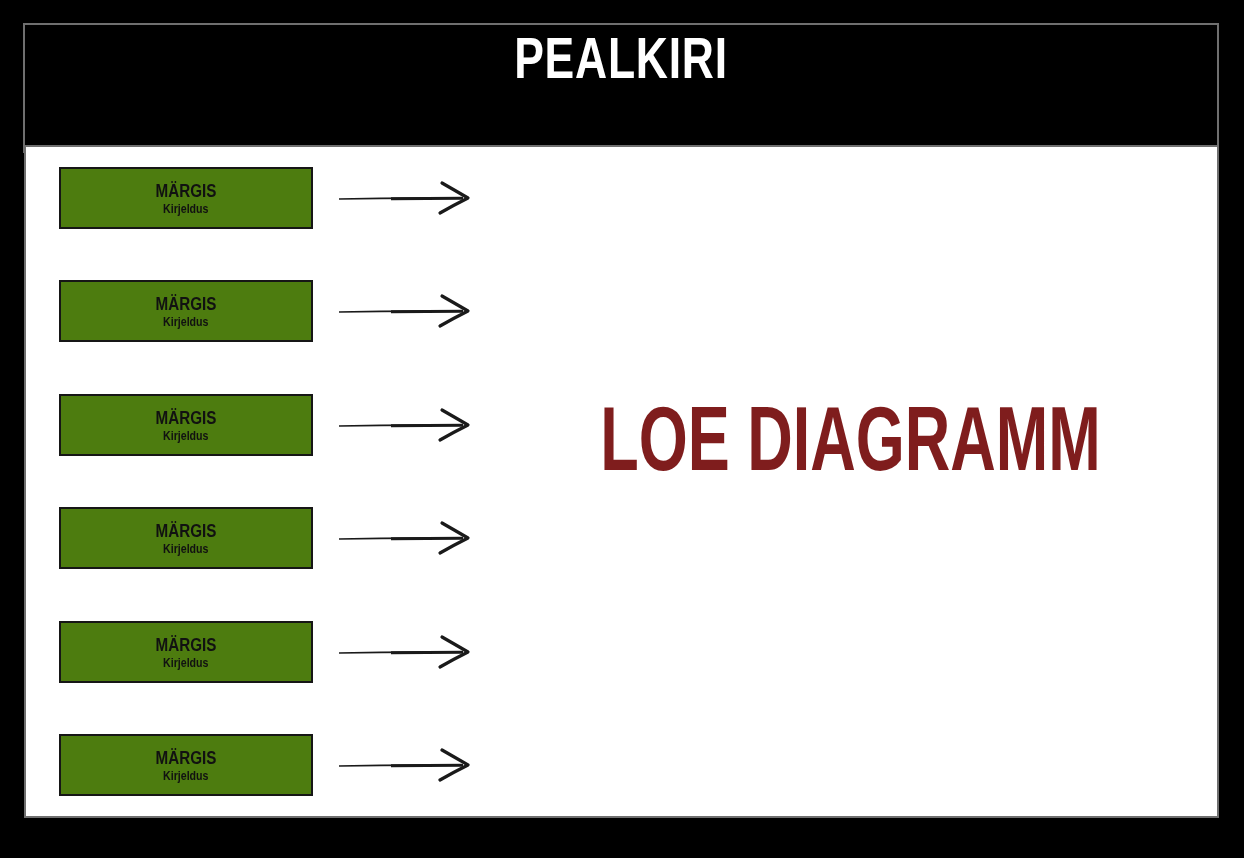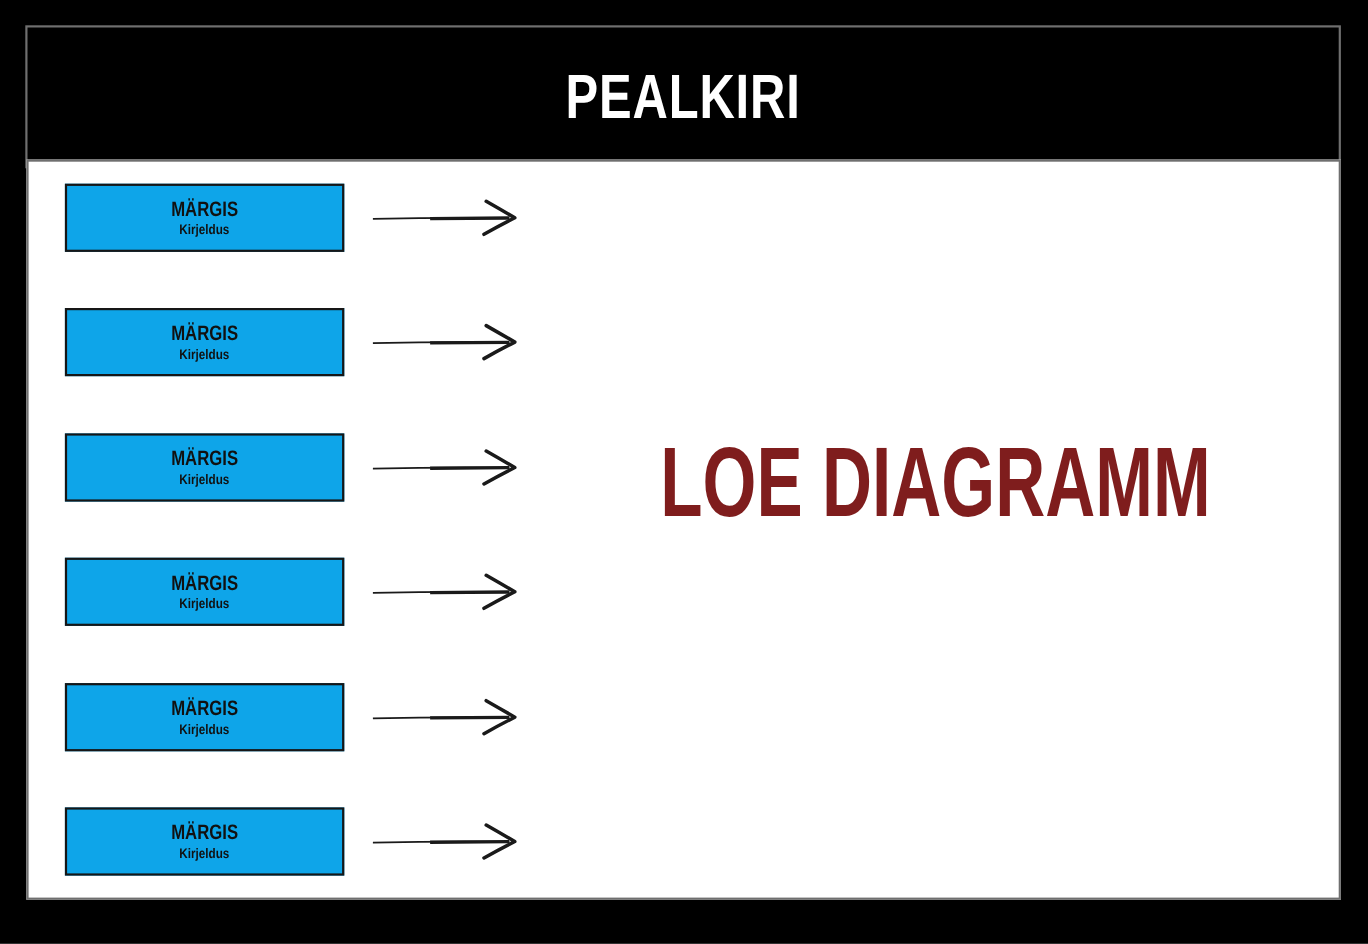--- a/index.html
+++ b/index.html
@@ -24,21 +24,20 @@
   .header {
     position: absolute;
     left: 23px;
     top: 23px;
     width: 1196px;
     height: 130px;
     box-sizing: border-box;
     border: 2px solid #6f6f6f;
     background: #000000;
     display: flex;
-    align-items: center;
     justify-content: center;
   }
   .header .title-text {
     font-size: 57px;
     font-weight: bold;
     color: #ffffff;
     letter-spacing: 1px;
     transform: scaleX(0.78);
   }
 
@@ -62,21 +61,21 @@
     height: 62px;
   }
   .label-box {
     position: absolute;
     left: 33px;
     top: 0;
     width: 254px;
     height: 62px;
     box-sizing: border-box;
     border: 2.5px solid #161616;
-    background: #0ea5e9;
+    background: #4d7c0f;
     display: flex;
     flex-direction: column;
     align-items: center;
     justify-content: center;
   }
   .label-main {
     font-size: 19px;
     font-weight: bold;
     color: #111111;
     line-height: 1.15;

